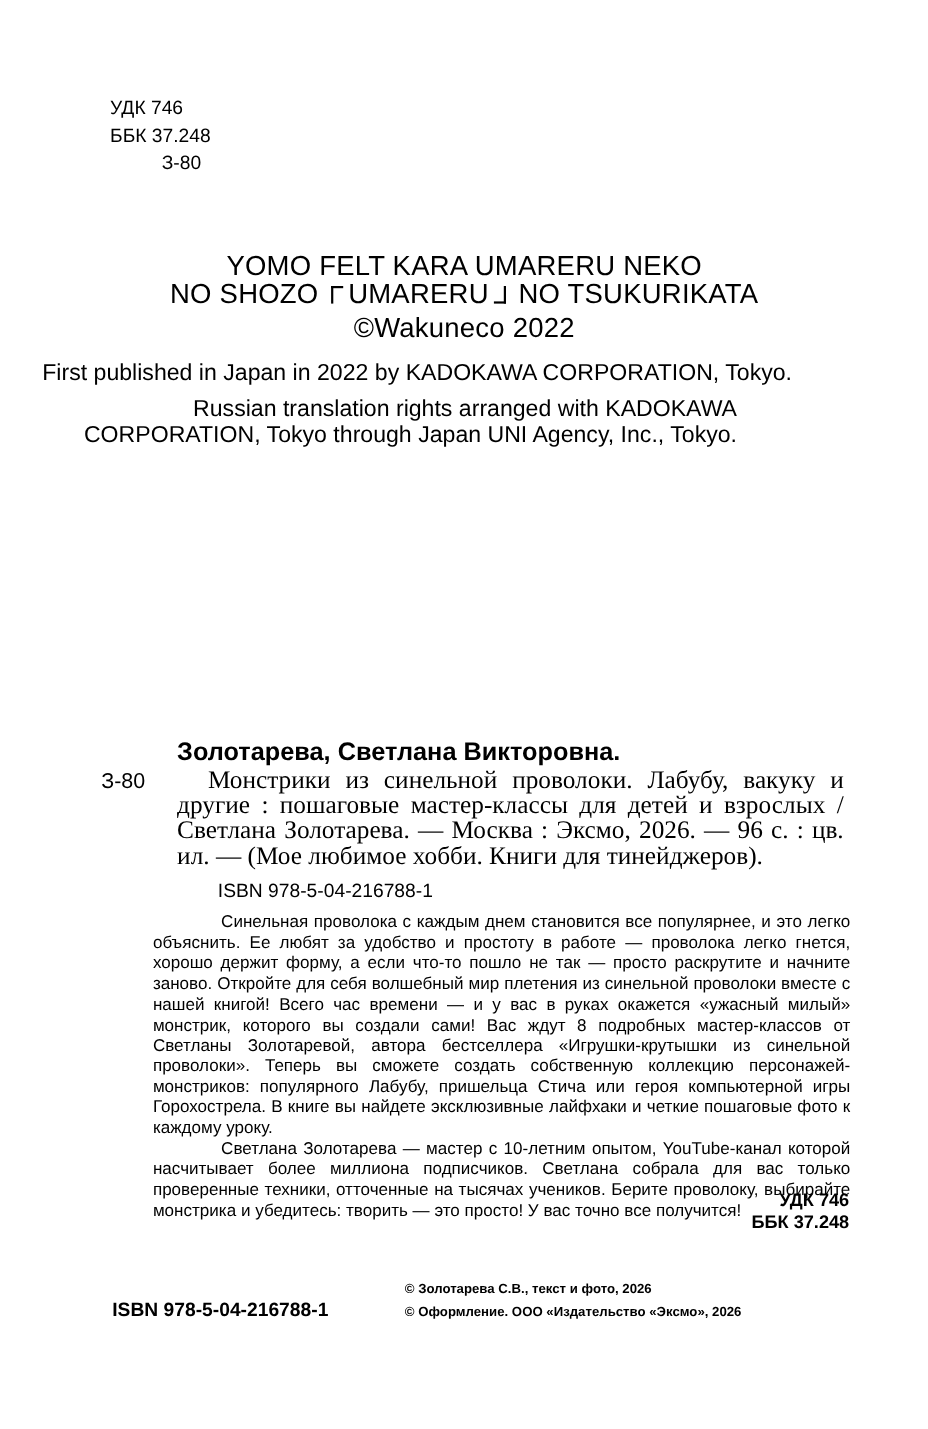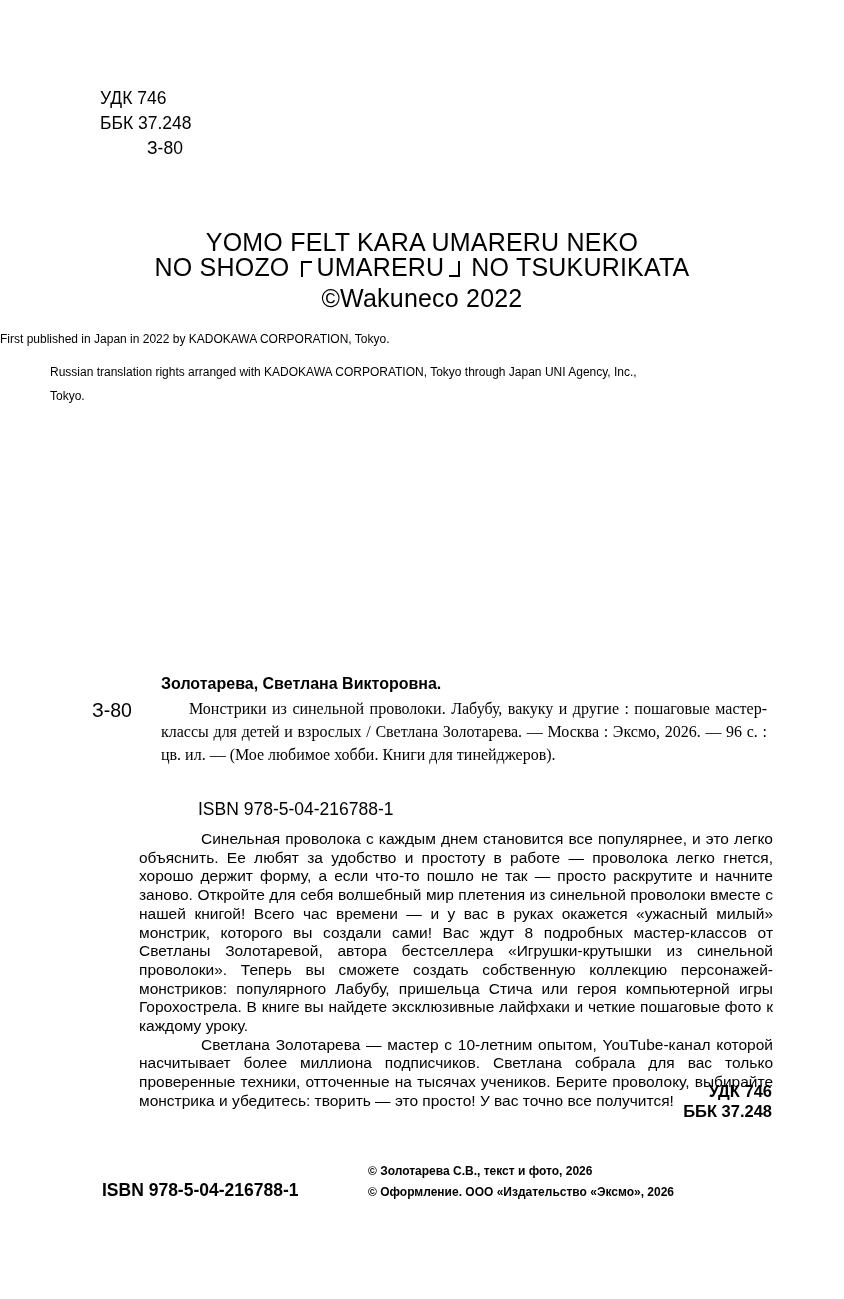--- a/index.html
+++ b/index.html
@@ -46,36 +46,36 @@
   }
   .cjk-close {
     border-right: 2px solid #000;
     border-bottom: 2px solid #000;
     margin: 0 11px 0 5px;
   }
 
   
   .rights {
     left: 0; top: 327px; width: 720px;
-    text-align: left;
-    font-size: 12px; line-height: 24px;
+    text-align: right;
+    font-size: 21px; line-height: 24px;
   }
   .rights .para2 {
     margin: 9px auto 0 auto;
     max-width: 620px;
   }
 
   
   .card-sign {
     left: 92px; top: 699px;
     font-size: 19.5px;
   }
   .catalog-card {
     left: 161px; top: 672px; width: 606px;
-    font-size: 16px; line-height: 23px;
+    font-size: 23px; line-height: 23px;
   }
   .catalog-card .heading {
     font-weight: bold;
     margin: 0 0 2px 0;
   }
   .catalog-card .desc {
     margin: 0;
     text-align: justify;
     text-indent: 28px;
     font-family: Liberation Serif, serif;

